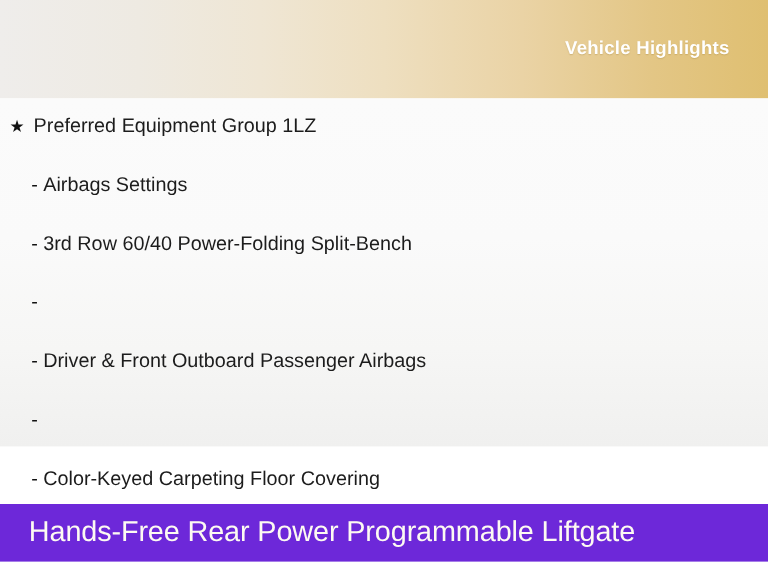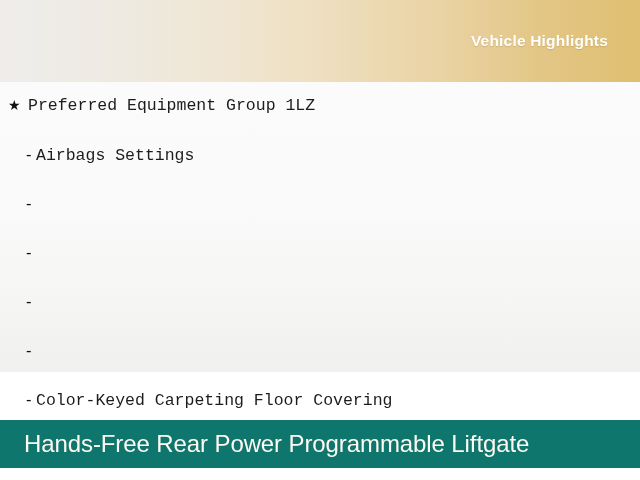--- a/index.html
+++ b/index.html
@@ -101,28 +101,27 @@
     line-height: 19px;
   }
 
   .bullet.dash {
     width: 10px;
     font-size: 16.5px;
   }
 
   .item-label {
     flex: 0 1 auto;
-    font-family: Liberation Mono, monospace;
   }
 
   
   .footer-banner {
     flex: 0 0 48px;
     height: 48px;
-    background: #0f766e;
+    background: #6d28d9;
     display: flex;
     align-items: center;
     box-sizing: border-box;
     padding-left: 24px;
     margin-top: 48px;
   }
 
   .footer-text {
     color: #fdfaf2;
     font-size: 24px;
@@ -145,26 +144,28 @@
         <li class="highlight-item">
           <span class="bullet">★</span>
           <span class="item-label">Preferred Equipment Group 1LZ</span>
         </li>
         <li class="highlight-item sub">
           <span class="bullet dash">-</span>
           <span class="item-label">Airbags Settings</span>
         </li>
         <li class="highlight-item sub">
           <span class="bullet dash">-</span>
+          <span class="item-label">3rd Row 60/40 Power-Folding Split-Bench</span>
         </li>
         <li class="highlight-item sub">
           <span class="bullet dash">-</span>
         </li>
         <li class="highlight-item sub">
           <span class="bullet dash">-</span>
+          <span class="item-label">Driver &amp; Front Outboard Passenger Airbags</span>
         </li>
         <li class="highlight-item sub">
           <span class="bullet dash">-</span>
         </li>
         <li class="highlight-item sub">
           <span class="bullet dash">-</span>
           <span class="item-label">Color-Keyed Carpeting Floor Covering</span>
         </li>
       </ul>
   </div>

